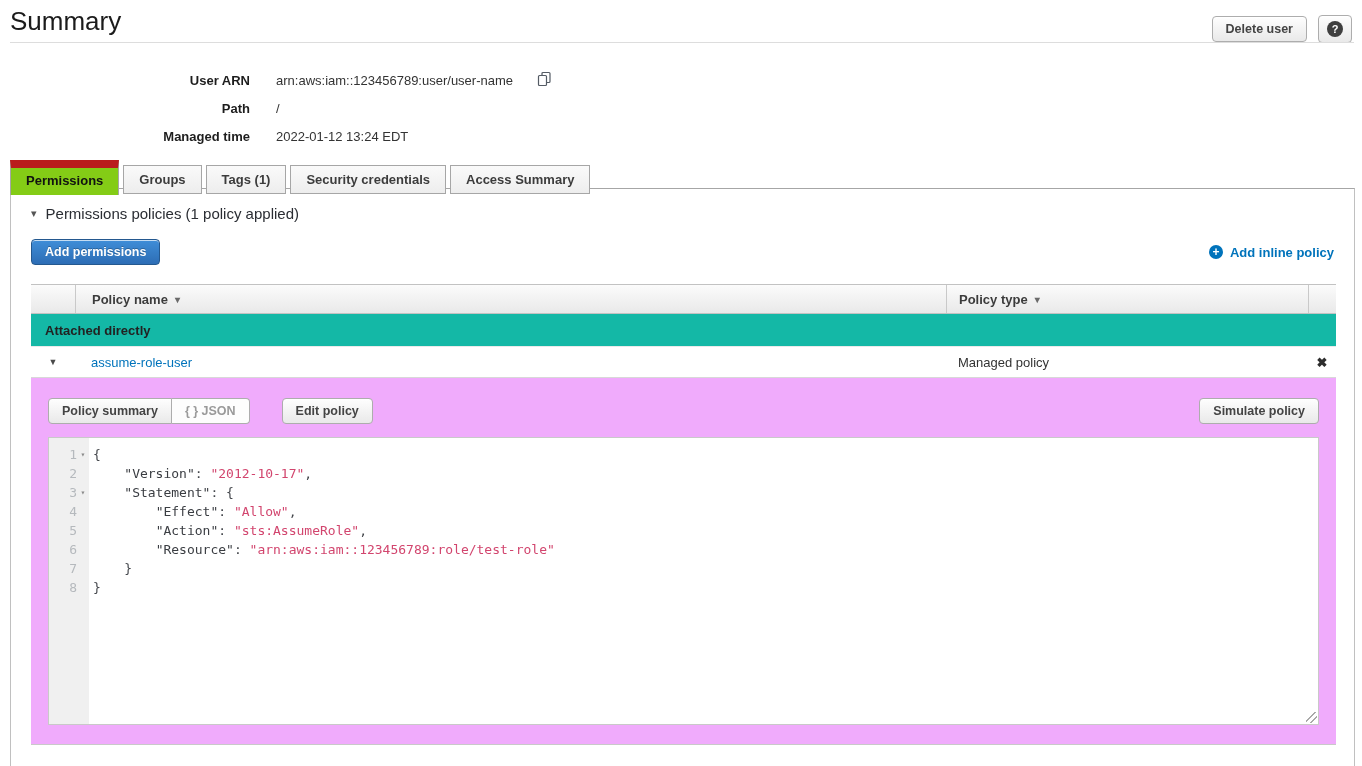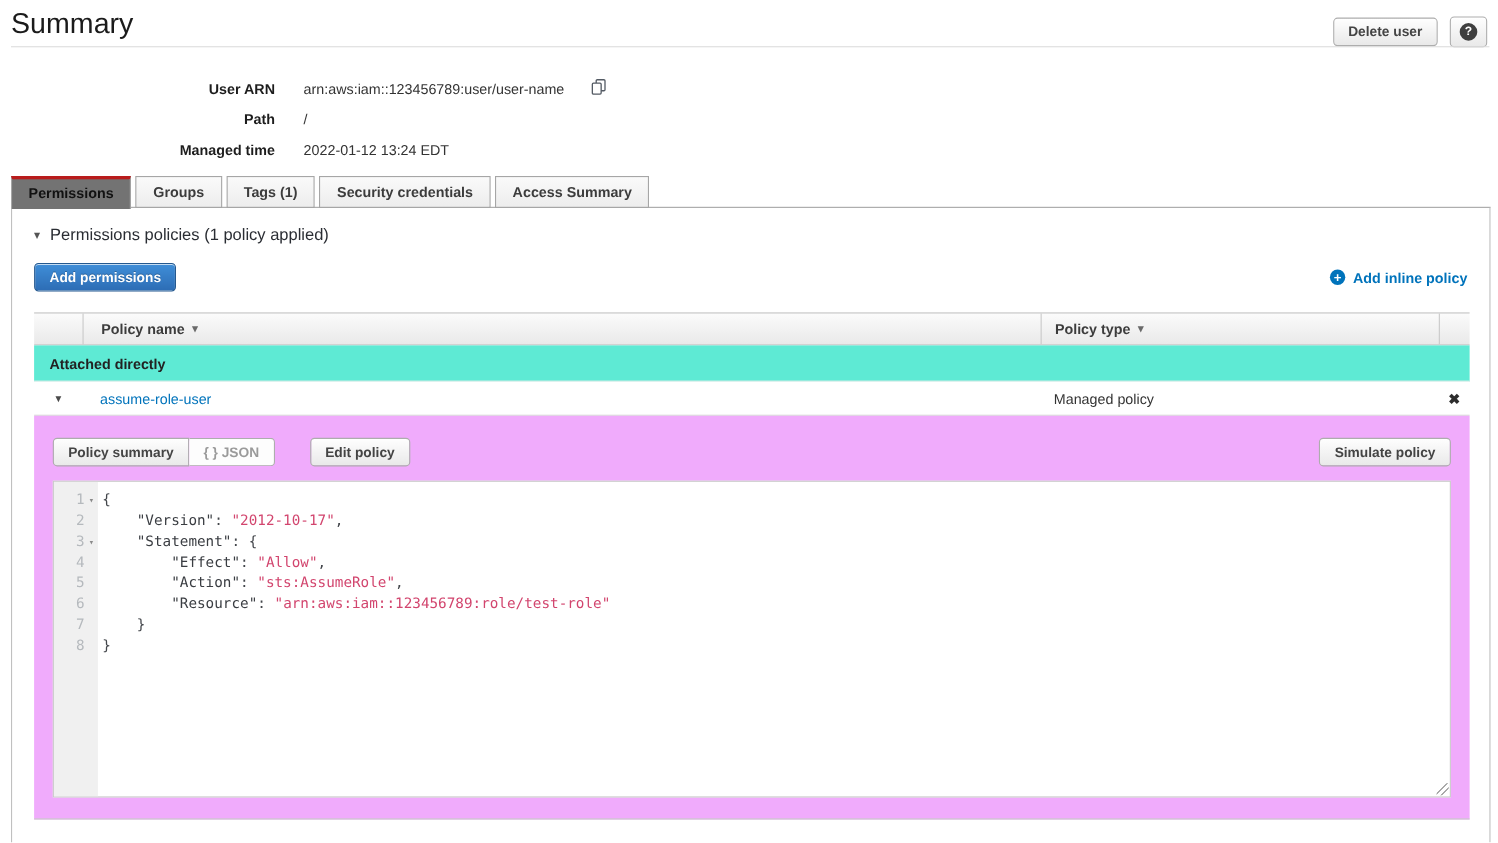--- a/index.html
+++ b/index.html
@@ -28,21 +28,21 @@
   .copy-icon { display:inline-block; cursor:pointer; margin-left:2px; }
 
   
   .tabs { position:absolute; left:10px; top:160px; display:flex; align-items:flex-end; gap:4px; z-index:3; }
   .tab {
     padding:6px 15px; font-size:13px; font-weight:bold; color:#3c3c3c;
     background:linear-gradient(180deg,#fafafa,#ededed);
     border:1px solid #a6a6a6; cursor:pointer; white-space:nowrap;
   }
   .tab.active {
-    background:#737373; border-top:3px solid #b91c1c; border-bottom:none;
+    background:#84cc16; border-top:8px solid #b91c1c; border-bottom:none;
     padding:5px 15px 7px; margin-bottom:-1px; color:#111;
   }
 
   
   .content-panel {
     position:absolute; left:10px; right:7px; top:188px; bottom:0;
     background:#fff; border-top:1px solid #a6a6a6;
     border-left:1px solid #c0c0c0; border-right:1px solid #c0c0c0;
   }
   .section-row { margin:16px 20px 0; display:flex; align-items:center; font-size:15px; color:#2a2d33; cursor:pointer; }
@@ -57,21 +57,21 @@
 
   
   .policy-table { margin:19px 20px 0; width:1305px; font-size:13px; }
   .thead { display:flex; height:30px; background:linear-gradient(180deg,#fbfbfb,#e9e9e9); border-top:1px solid #c2c2c2; border-bottom:1px solid #c2c2c2; align-items:flex-end; font-weight:bold; color:#3c3c3c; }
   .col-caret { width:44px; flex:none; display:flex; justify-content:center; }
   .col-name  { flex:1; padding-left:16px; border-left:1px solid #c9c9c9; align-self:stretch; display:flex; align-items:center; }
   .col-type  { width:362px; flex:none; padding-left:12px; border-left:1px solid #c9c9c9; align-self:stretch; display:flex; align-items:center; }
   .col-x     { width:28px; flex:none; border-left:1px solid #c9c9c9; align-self:stretch; display:flex; align-items:center; justify-content:center; }
   .tbody-col-name { border-left:none; }
   .sort-arrow { font-size:10px; color:#6a6a6a; margin-left:7px; }
-  .group-row { height:33px; display:flex; align-items:center; background:#5eead4; font-weight:bold; color:#222; padding-left:14px; border-bottom:1px solid #eaeaea; }
+  .group-row { height:33px; display:flex; align-items:center; background:#14b8a6; font-weight:bold; color:#222; padding-left:14px; border-bottom:1px solid #eaeaea; }
   .data-row { height:31px; display:flex; align-items:center; background:#fff; border-bottom:1px solid #d8d8d8; }
   .row-caret { font-size:9px; color:#4a4a4a; cursor:pointer; }
   .policy-link { color:#0073bb; cursor:pointer; text-decoration:none; }
   .type-text { color:#333; }
   .remove-x { font-size:13px; color:#2d2d2d; font-weight:bold; cursor:pointer; }
 
   
   .detail-panel { background:#f0abfc; border-bottom:1px solid #c9c9c9; padding:20px 17px 19px; }
   .detail-toolbar { display:flex; align-items:center; }
   .seg-group { display:inline-flex; }

